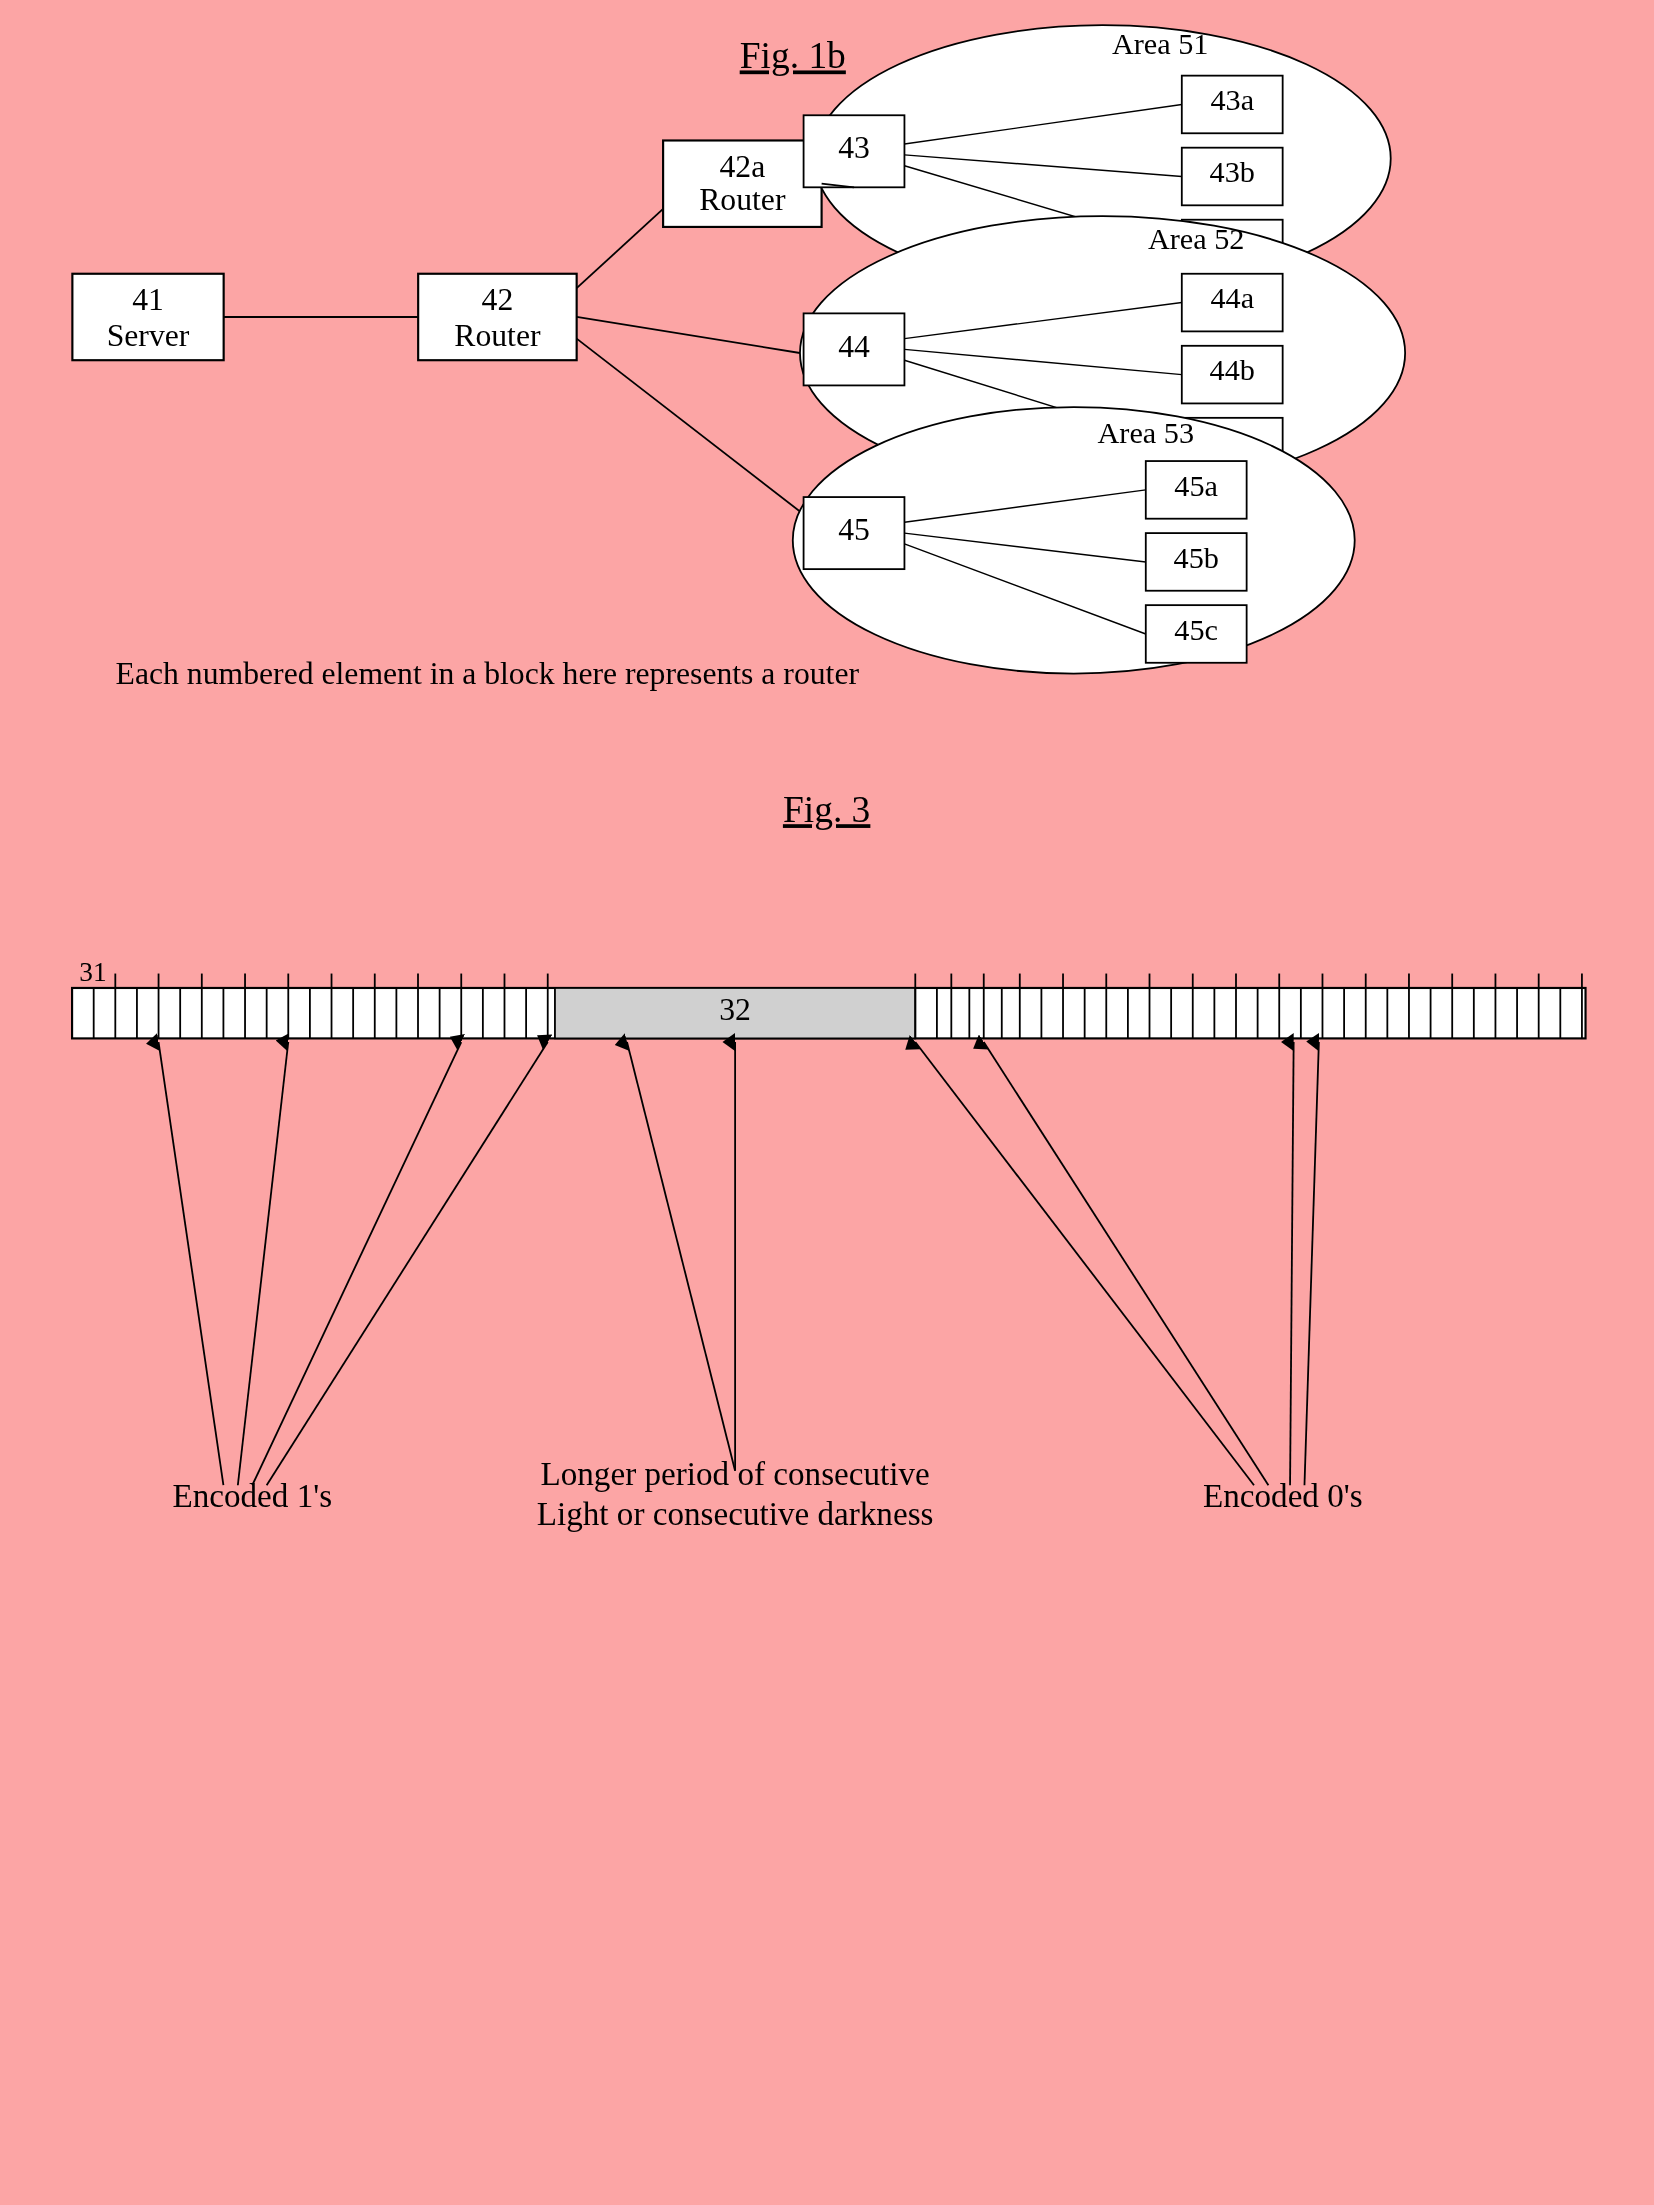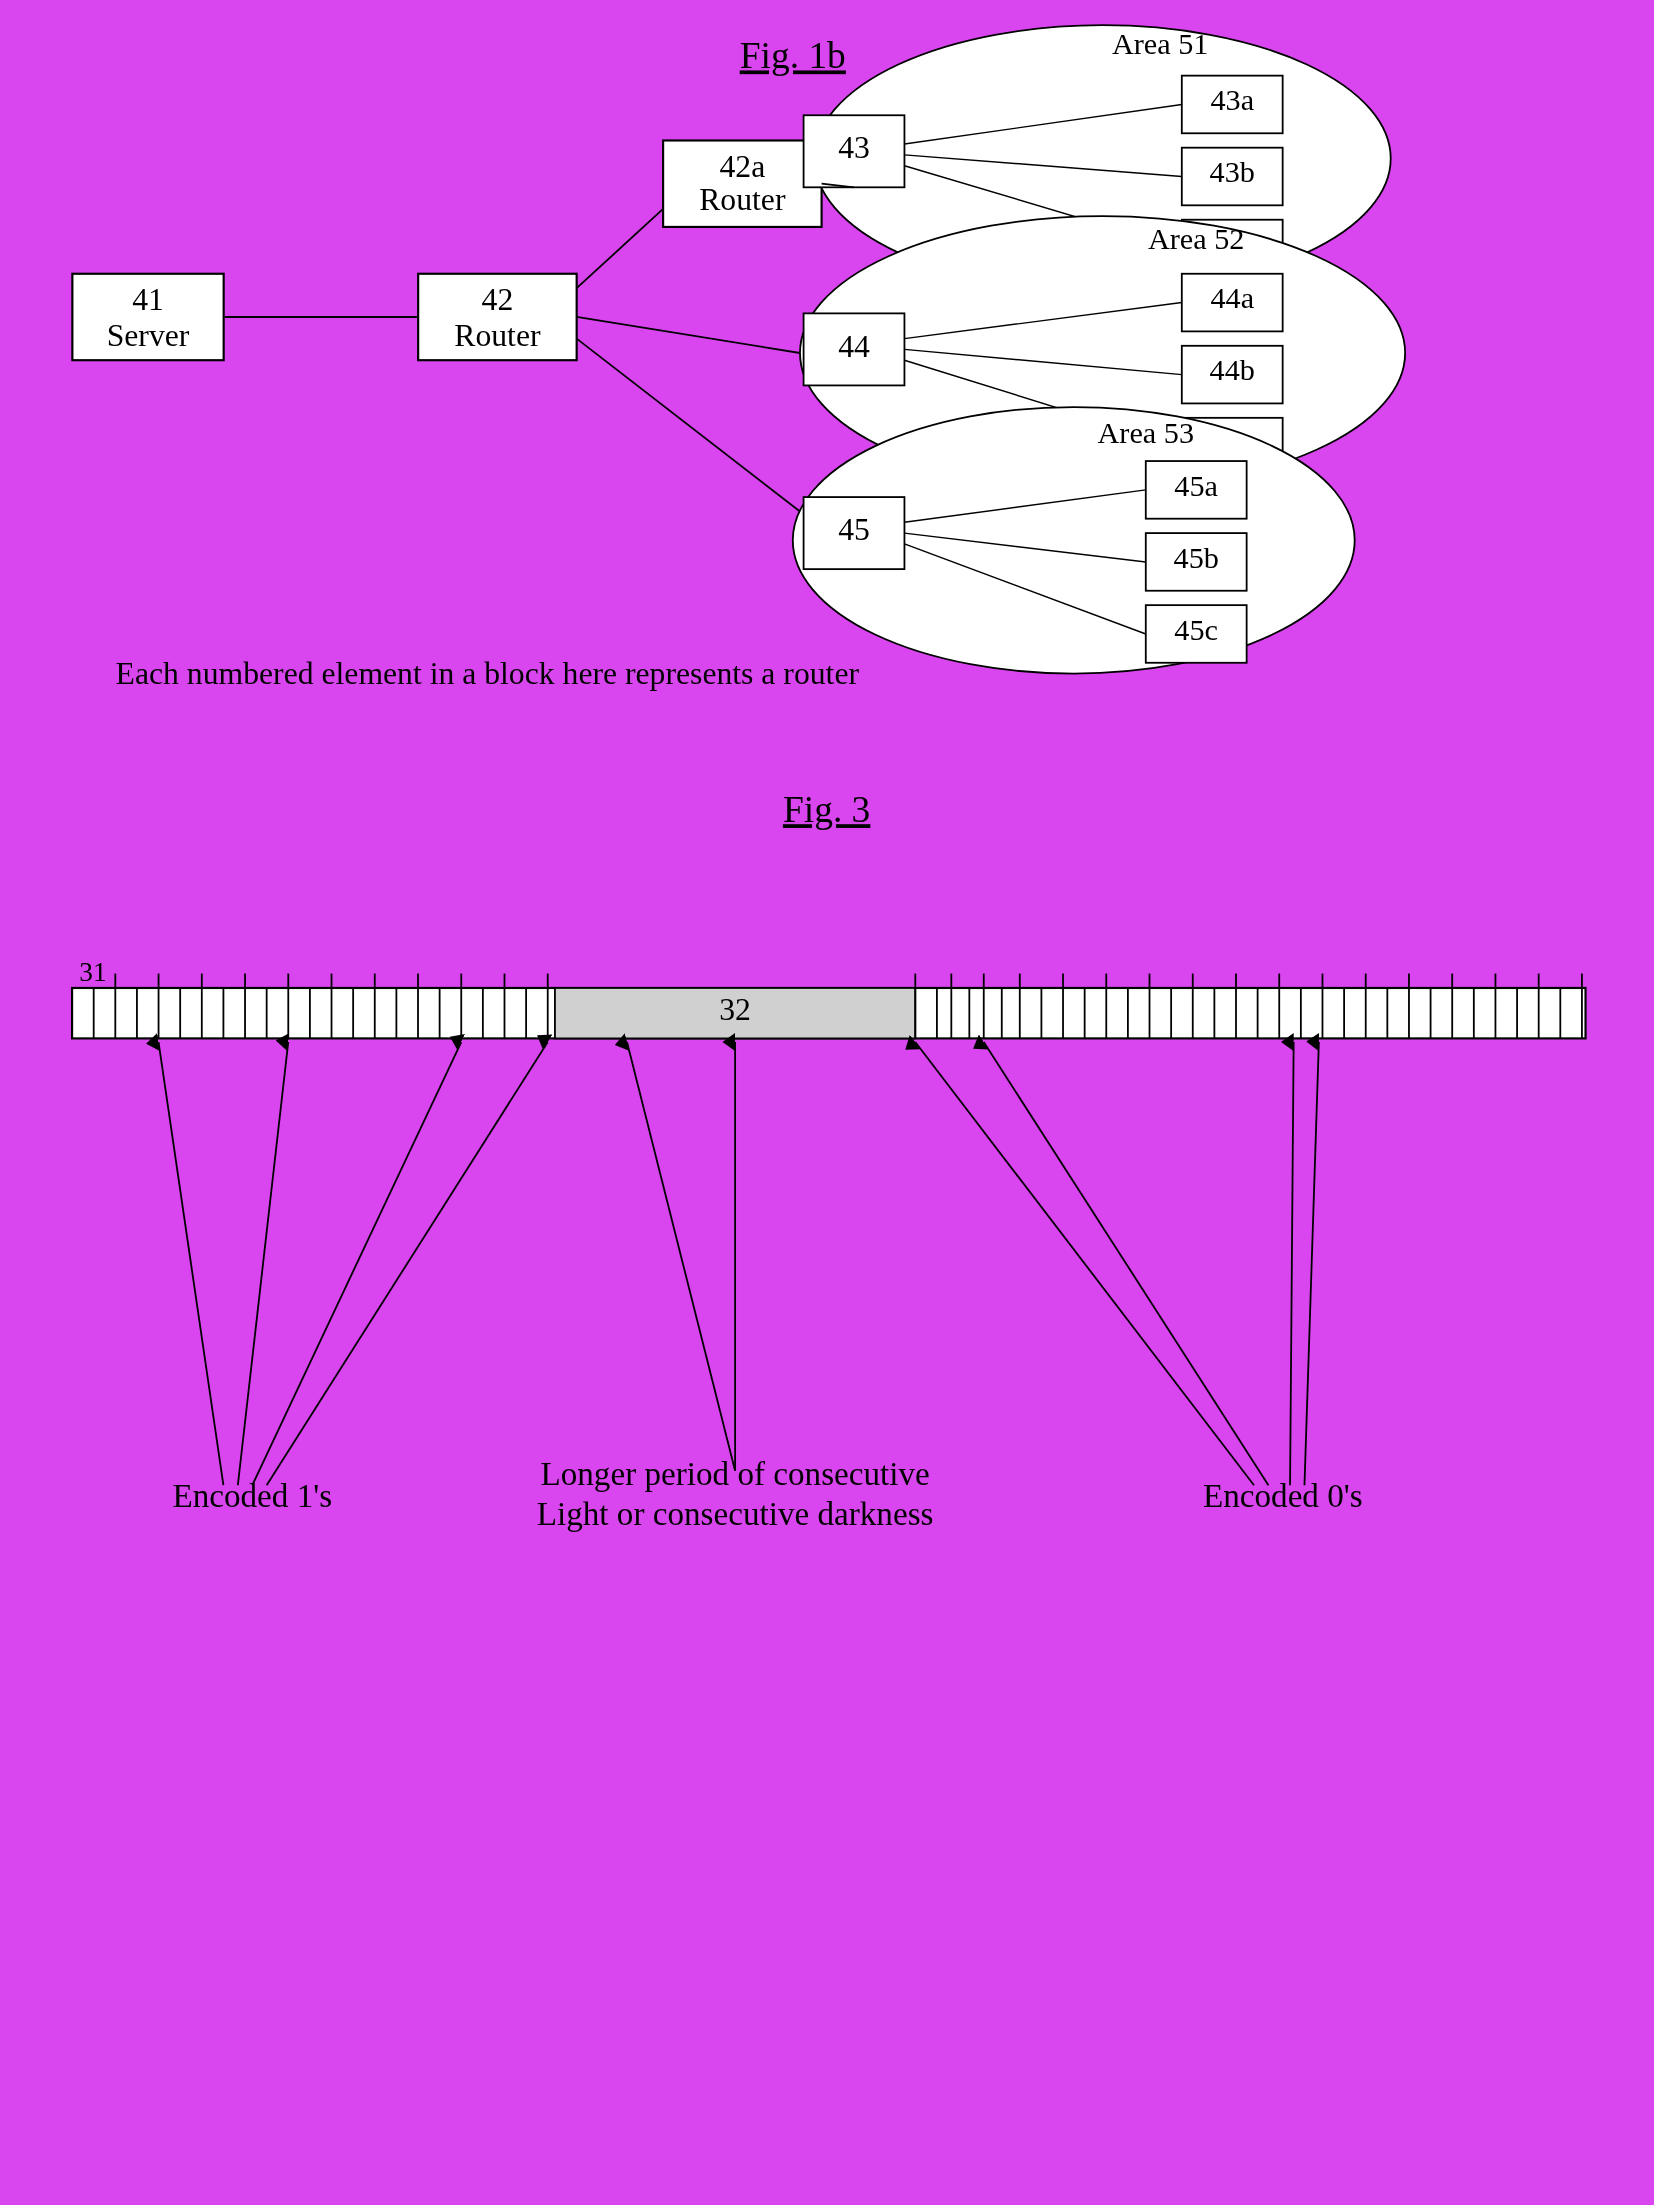--- a/index.html
+++ b/index.html
@@ -8,21 +8,21 @@
       font-family: 'Times New Roman', Times, serif;
       width: 1654px;
       min-height: 2205px;
       position: relative;
       overflow: hidden;
     }
 
     .page {
       width: 1654px;
       min-height: 2205px;
-      background: #d946ef;
+      background: #fca5a5;
       position: relative;
     }
 
     
     .diagram-svg {
       position: absolute;
       top: 14.4px;
       left: 0;
       width: 1654px;
     }

